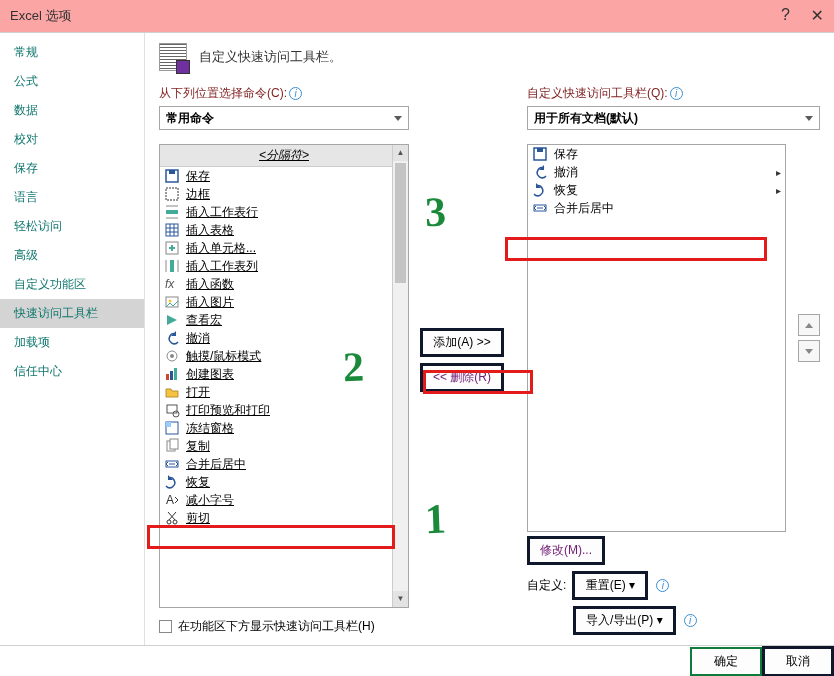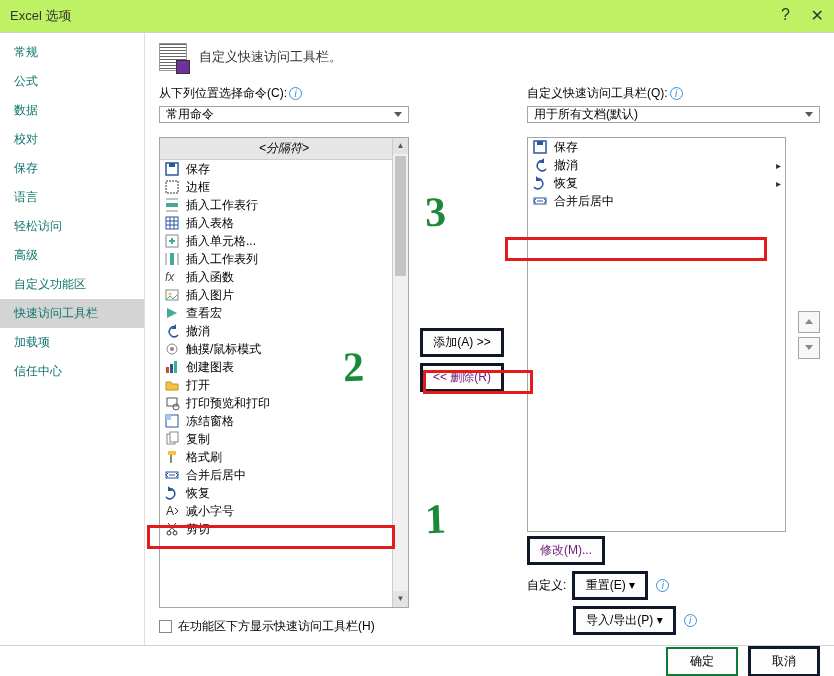--- a/index.html
+++ b/index.html
@@ -1,18 +1,18 @@
 <!DOCTYPE html>
 <html><head>
 <meta charset="utf-8">
 <style>
   * { box-sizing: border-box; font-family: "Microsoft YaHei", "Segoe UI", sans-serif; font-size: 12px; }
   body { margin: 0; background: #fff; width: 834px; height: 676px; position: relative; overflow: hidden; }
 
-  .titlebar { height: 32px; display: flex; align-items: center; padding: 0 10px; background: #bef264; color: #333; position: relative; }
+  .titlebar { height: 32px; display: flex; align-items: center; padding: 0 10px; background: #fca5a5; color: #333; position: relative; }
   .titlebar .title { font-size: 13px; }
   .titlebar .help { position: absolute; right: 44px; top: 6px; font-size: 16px; cursor: pointer; }
   .titlebar .close { position: absolute; right: 10px; top: 6px; font-size: 16px; cursor: pointer; }
 
   .main { display: flex; height: calc(100% - 62px); border-top: 1px solid #d0d0d0; border-bottom: 1px solid #d0d0d0; }
 
   .sidebar { width: 145px; background: #fff; border-right: 1px solid #e0e0e0; padding: 5px 0; }
   .sidebar .item { padding: 6px 14px; cursor: pointer; color: #0f766e; }
   .sidebar .item.selected { background: #d4d4d4; }
 
@@ -21,25 +21,25 @@
   .header-row { display: flex; align-items: center; gap: 12px; margin-bottom: 14px; }
   .header-row .bigicon { width: 28px; height: 28px; background: repeating-linear-gradient(#666,#666 1px,transparent 1px,transparent 3px); border:1px solid #999; position:relative;}
   .header-row .bigicon::after{content:'';position:absolute;right:-4px;bottom:-4px;width:12px;height:12px;background:#7030a0;border:1px solid #333;}
   .header-text { font-size: 13px; color: #333; }
 
   .cols { display: flex; gap: 10px; flex:1; }
   .col-left { width: 250px; display:flex; flex-direction:column; }
   .col-mid  { width: 86px; display:flex; flex-direction:column; justify-content:center; align-items:center; gap:6px; }
   .col-right{ flex:1; display:flex; flex-direction:column;margin-left:12px; }
 
-  .lbl { margin-bottom: 4px; color:#000000; }
+  .lbl { margin-bottom: 4px; color:#7f1d1d; }
   .info { display:inline-block; width:13px; height:13px; border:1px solid #3a8fd4; border-radius:50%; color:#3a8fd4; font-size:10px; text-align:center; line-height:12px; margin-left:2px; vertical-align:middle;}
   .info::after { content:'i'; font-style:italic;}
 
-  .combo { height:17px; border:1px solid #a6a6a6; background:#fff; display:flex; align-items:center; padding:0 6px; justify-content:space-between; cursor:pointer; }
+  .combo { height:24px; border:1px solid #a6a6a6; background:#fff; display:flex; align-items:center; padding:0 6px; justify-content:space-between; cursor:pointer;font-weight:bold; }
   .combo .arrow { width:0;height:0;border-left:4px solid transparent;border-right:4px solid transparent;border-top:5px solid #5a5a5a;}
 
   .listbox { border:1px solid #a6a6a6; flex:1; overflow:hidden; position:relative; background:#fff; margin-top:14px;}
   .listbox .scroll { display:flex; flex-direction:column; height:100%;}
   .listbox .hdr { background:#e6e6e6; text-align:center; font-style:italic; padding:2px 0; border-bottom:1px solid #ccc;}
   .row { display:flex; align-items:center; padding:1px 4px; height:18px; white-space:nowrap; }
   .row .ic { width:16px; height:16px; margin-right:6px; display:inline-block; }
   .row .submenu { margin-left:auto; color:#333; font-size:10px;}
   .scrollbar { position:absolute; right:0; top:0; width:16px; height:100%; background:#f0f0f0; border-left:1px solid #ccc;}
   .scrollbar .up,.scrollbar .dn{height:16px;text-align:center;font-size:8px;line-height:16px;color:#555;background:#e3e3e3;}
@@ -52,21 +52,21 @@
   .spin { width:22px; height:22px; border:1px solid #a6a6a6; background:#f7f7f7; display:flex; align-items:center; justify-content:center;}
   .spin .arr-up{width:0;height:0;border-left:4px solid transparent;border-right:4px solid transparent;border-bottom:5px solid #888;}
   .spin .arr-dn{width:0;height:0;border-left:4px solid transparent;border-right:4px solid transparent;border-top:5px solid #888;}
 
   .right-bottom { display:flex; align-items:center; gap:6px; margin-top:6px;}
   .modify-row { display:flex; justify-content:flex-start; margin-top:4px;}
 
   .checkbox-row { margin-top:10px; display:flex; align-items:center; gap:6px;}
   .chk { width:13px; height:13px; border:1px solid #888; background:#fff; }
 
-  .footer { height:30px; display:flex; justify-content:flex-end; align-items:center; gap:10px; padding-right:14px;}
+  .footer { height:30px; display:flex; justify-content:flex-end; align-items:center; }
   .footer .btn { min-width:72px; padding:4px 14px; }
   .footer .primary { border:2px solid #0f7b3a; }
 
   
   .ic svg { width:16px; height:16px; display:block;}
 
   
   .ann { position:absolute; pointer-events:none; }
   .redbox { border:3px solid #e41b1b; position:absolute; }
   .green { position:absolute; color:#1a8a3a; font-weight:900; font-family: "Segoe Script","Comic Sans MS",cursive; font-size:42px; transform:rotate(-2deg);}
@@ -106,21 +106,21 @@
     <div class="cols">
 
       <div class="col-left">
         <div class="lbl">
           <span>从下列位置选择命令(C):</span><span class="info"></span>
         </div>
         <div class="combo">
           <span>常用命令</span>
           <span class="arrow"></span>
         </div>
-        <div class="listbox" style="height:400px;">
+        <div class="listbox" style="height:400px;text-decoration:underline;">
           <div class="scroll" id="left-list">
             <div class="hdr">&lt;分隔符&gt;</div>
           <div class="row">
                 <span class="ic">
                   <svg viewBox="0 0 16 16">
                     <rect x="2" y="2" width="12" height="12" fill="none" stroke="#2a579a" stroke-width="1.5"></rect>
                     <rect x="5" y="2" width="6" height="4" fill="#2a579a"></rect>
                   </svg>
                 </span>
                 <span>保存</span>
@@ -253,29 +253,20 @@
                 <span class="submenu">▸</span>
               </div>
               <div class="row">
                 <span class="ic">
                   <svg viewBox="0 0 16 16">
                     <rect x="3" y="3" width="8" height="10" fill="none" stroke="#888"></rect>
                     <rect x="6" y="1" width="8" height="10" fill="#fff" stroke="#888"></rect>
                   </svg>
                 </span>
                 <span>复制</span>
-              </div>
-              <div class="row">
-                <span class="ic">
-                  <svg viewBox="0 0 16 16">
-                    <path d="M4 2h8v4H4z" fill="#f5c242"></path>
-                    <path d="M7 6v8" stroke="#888" stroke-width="2"></path>
-                  </svg>
-                </span>
-                <span>格式刷</span>
               </div>
               <div class="row">
                 <span class="ic">
                   <svg viewBox="0 0 16 16">
                     <rect x="2" y="5" width="12" height="6" fill="none" stroke="#2a579a"></rect>
                     <path d="M5 8h6" stroke="#2a579a"></path>
                     <path d="M4 6l-2 2 2 2M12 6l2 2-2 2" stroke="#2a579a" fill="none"></path>
                   </svg>
                 </span>
                 <span>合并后居中</span>

